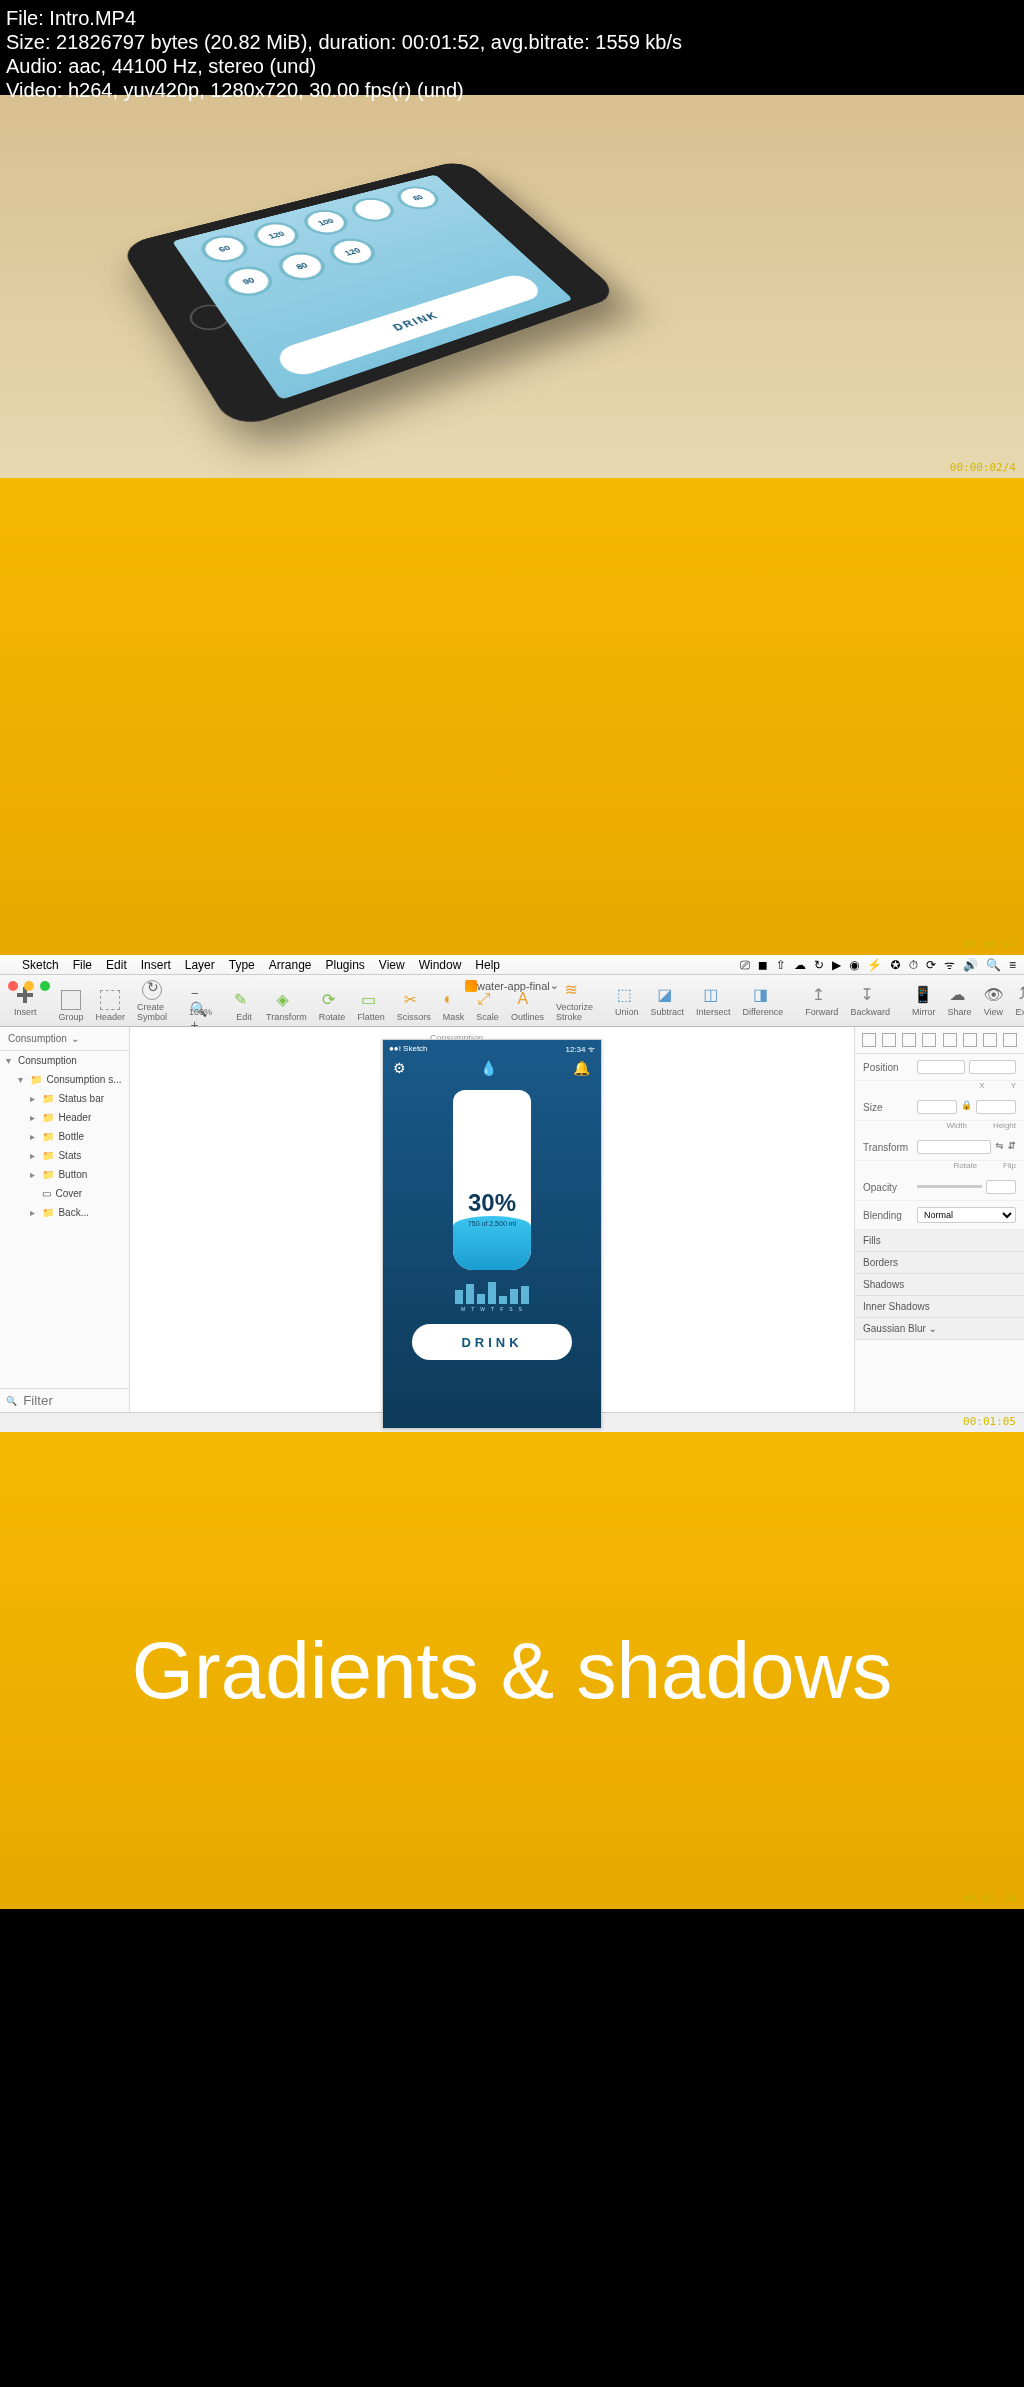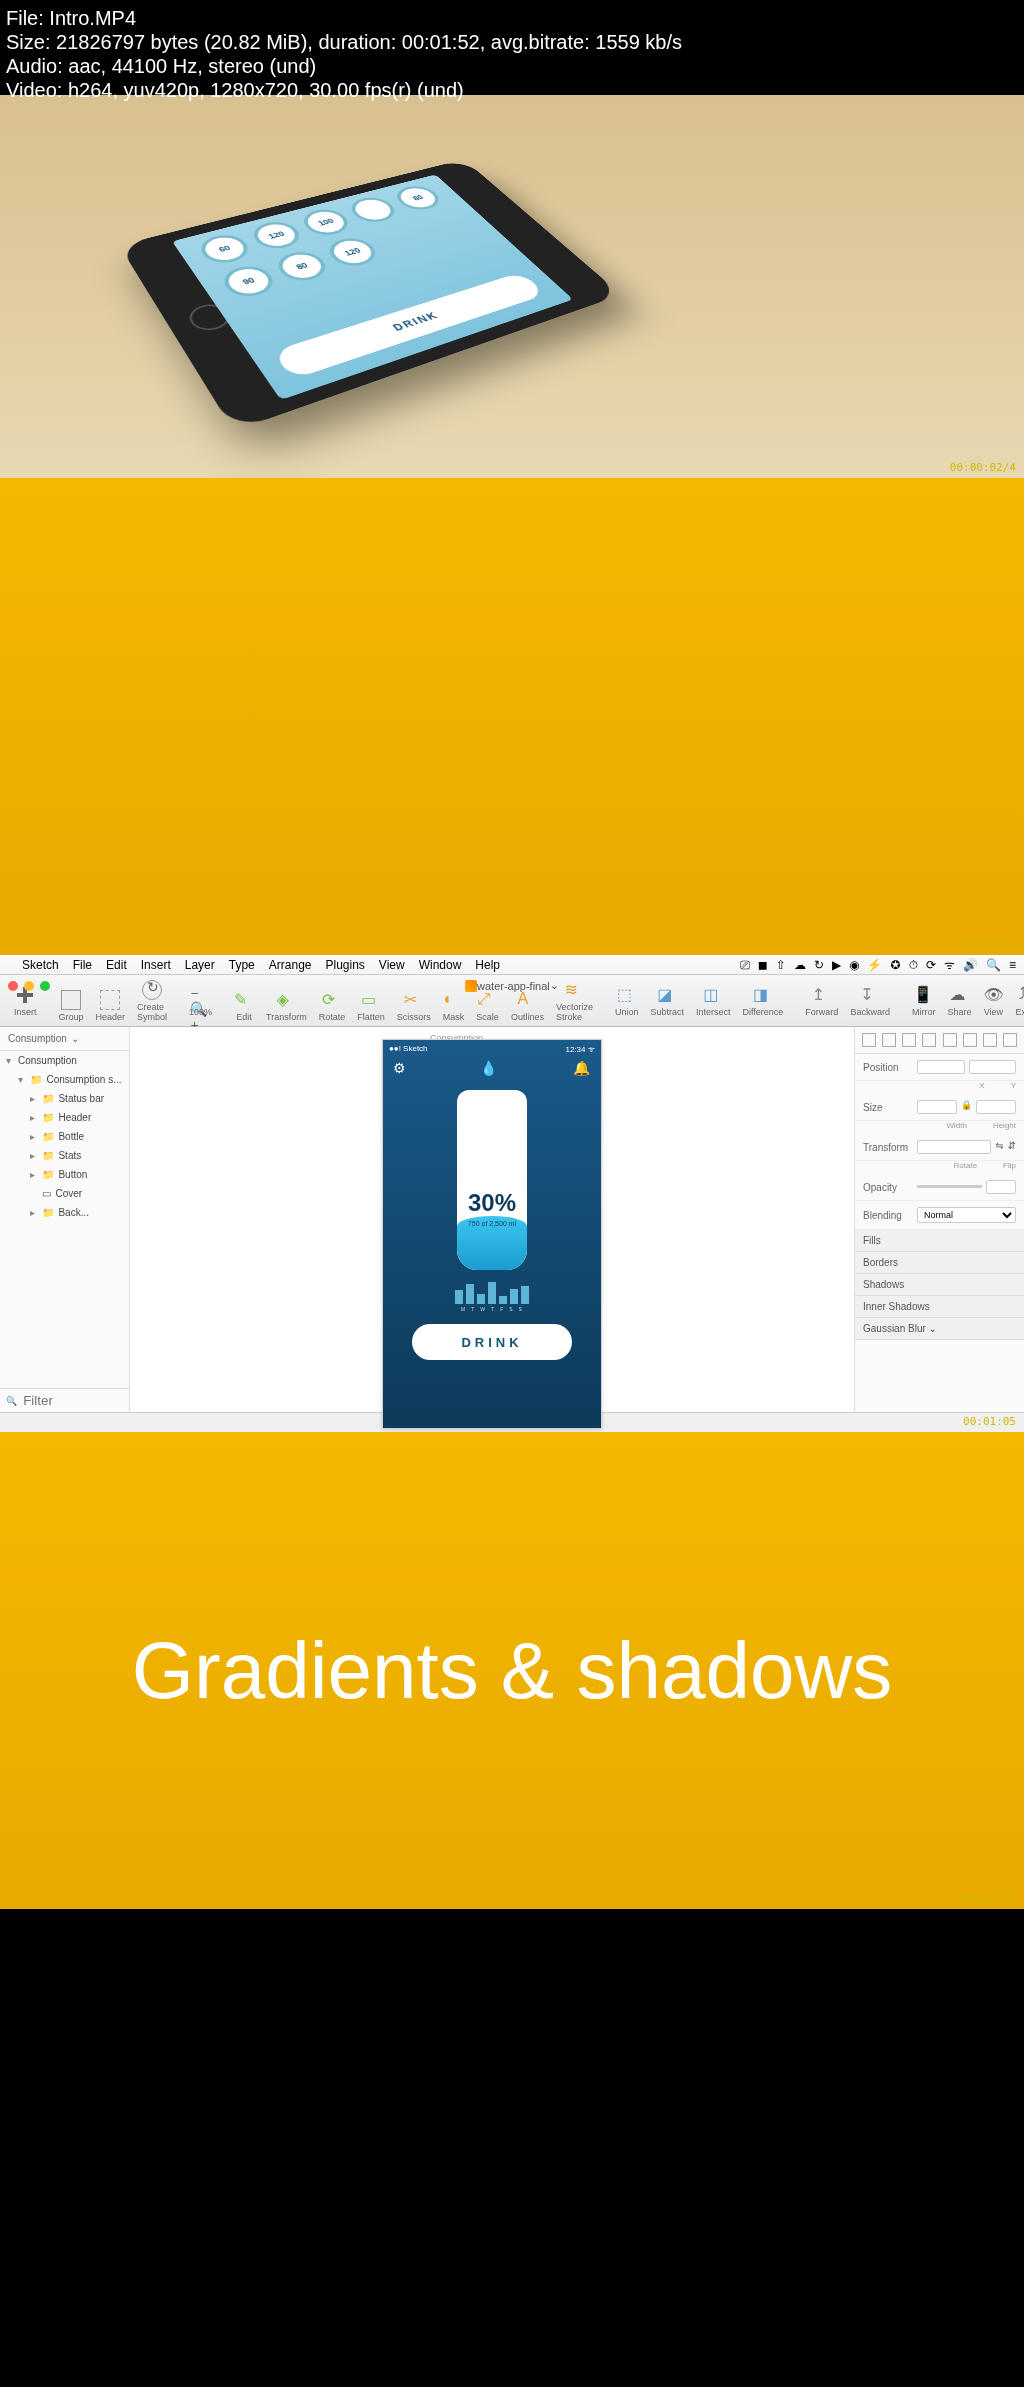--- a/index.html
+++ b/index.html
@@ -43,21 +43,21 @@
 .layer-row .chev { width: 8px; color: #888; }
 .layer-row .folder { color: #4aa3df; }
 .indent1 { padding-left: 18px; } .indent2 { padding-left: 30px; }
 .filter-bar { border-top: 1px solid #ddd; padding: 4px 6px; display: flex; align-items: center; gap: 6px; font-size: 9px; color: #888; }
 .filter-bar .tools { margin-left: auto; display: flex; gap: 6px; }
 .canvas { flex: 1; background: #fff; position: relative; display: flex; align-items: flex-start; justify-content: center; padding-top: 12px; }
 .artboard-label { position: absolute; top: 6px; left: 300px; font-size: 9px; color: #999; }
 .artboard { width: 220px; height: 390px; background: linear-gradient(#1a5a8a, #0d3a5a); border: 1px solid #d0d0d0; box-shadow: 0 1px 4px rgba(0,0,0,0.15); position: relative; overflow: hidden; }
 .ab-statusbar { height: 16px; display: flex; align-items: center; justify-content: space-between; padding: 0 6px; font-size: 8px; color: #fff; }
 .ab-header { display: flex; align-items: center; justify-content: space-between; padding: 4px 10px; color: #fff; font-size: 14px; }
-.bottle { width: 70px; height: 180px; margin: 10px auto 0; background: #fff; border-radius: 12px 12px 20px 20px; position: relative; overflow: hidden; }
+.bottle { width: 78px; height: 180px; margin: 10px auto 0; background: #fff; border-radius: 12px 12px 20px 20px; position: relative; overflow: hidden; }
 .bottle::before { content: ""; position: absolute; top: -18px; left: 50%; transform: translateX(-50%); width: 32px; height: 28px; background: #fff; border-radius: 8px 8px 0 0; }
 .bottle-water { position: absolute; bottom: 0; left: 0; right: 0; height: 30%; background: linear-gradient(#3cc5f0, #1a9dd0); border-radius: 50% 50% 0 0 / 10px 10px 0 0; }
 .bottle-pct { position: absolute; left: 50%; top: 55%; transform: translateX(-50%); font-size: 24px; font-weight: bold; color: #0d3a5a; }
 .bottle-sub { position: absolute; left: 50%; top: 72%; transform: translateX(-50%); font-size: 7px; color: #0d3a5a; white-space: nowrap; }
 .ab-chart { display: flex; gap: 3px; align-items: flex-end; justify-content: center; margin-top: 10px; height: 24px; }
 .ab-chart div { width: 8px; background: #5fb5d8; }
 .ab-days { display: flex; gap: 5px; justify-content: center; font-size: 5px; color: #bde; letter-spacing: 1px; margin-top: 2px; }
 .ab-drink { margin: 12px auto 0; width: 160px; height: 36px; background: #fff; border-radius: 18px; display: flex; align-items: center; justify-content: center; color: #157; font-weight: bold; letter-spacing: 4px; font-size: 13px; }
 .right-panel { width: 170px; background: #fafafa; border-left: 1px solid #ddd; font-size: 10px; color: #555; }
 .align-icons { display: flex; padding: 6px; gap: 4px; border-bottom: 1px solid #e0e0e0; justify-content: space-around; }

